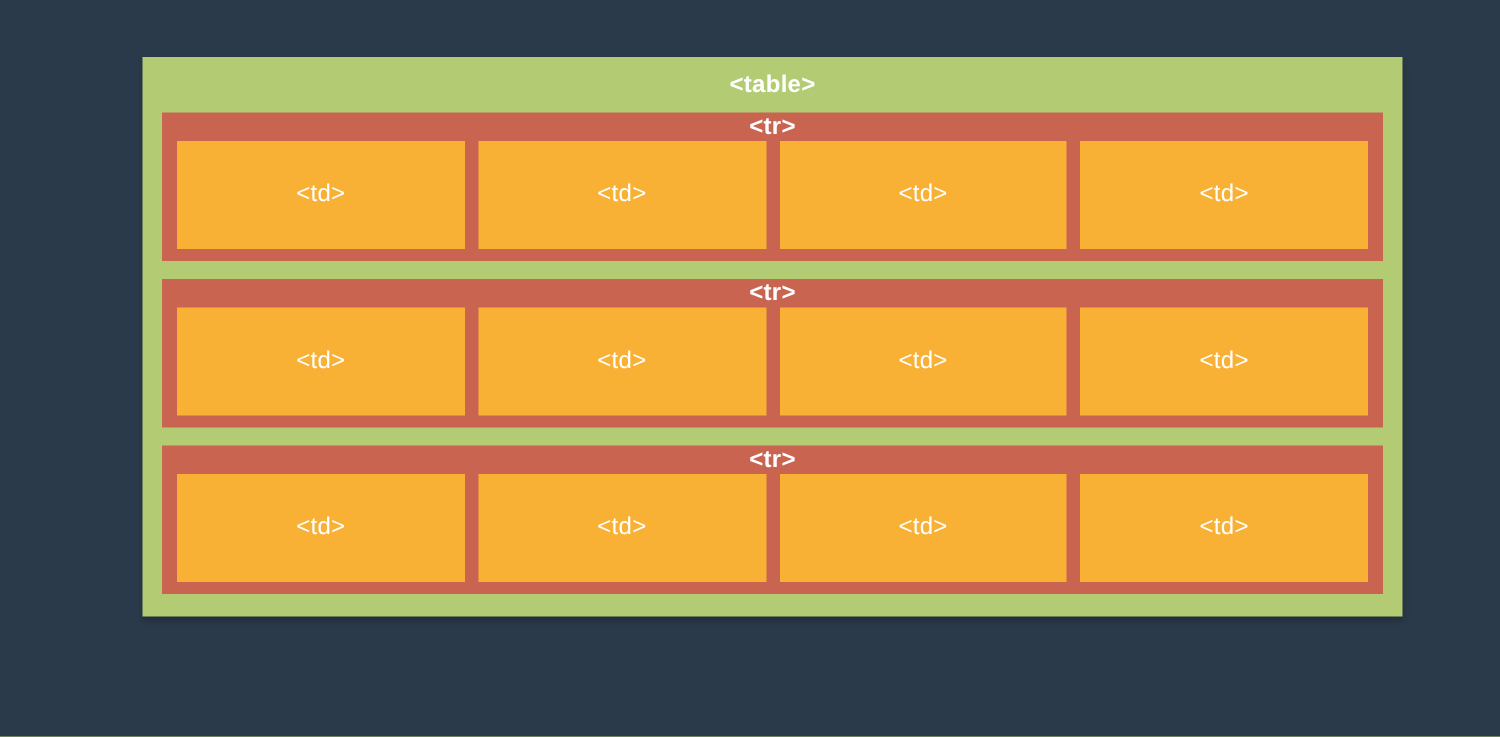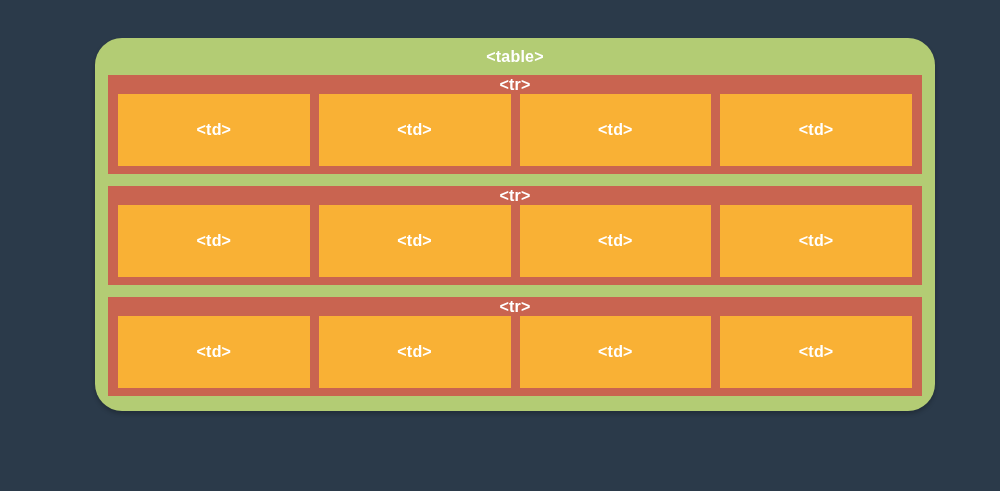--- a/index.html
+++ b/index.html
@@ -20,21 +20,20 @@
     font-family: "Liberation Sans", sans-serif;
   }
   .table-box {
     position: absolute;
     left: 95px;
     top: 38px;
     width: 840px;
     background: var(--table);
     padding: 0 13px 15px 13px;
     box-shadow: 0 3px 4px rgba(0,0,0,0.22);
-    border-radius: 27px;
   }
   .diagram-label {
     color: var(--label);
     font-size: 16px;
     font-weight: 700;
     letter-spacing: 0.2px;
     display: flex;
     align-items: center;
     justify-content: center;
     user-select: none;
@@ -50,21 +49,21 @@
   .cells {
     display: flex;
     gap: 9px;
   }
   .td-cell {
     flex: 1 1 0;
     height: 72px;
     background: var(--cell);
     color: var(--label);
     font-size: 16px;
-    font-weight: 700;
+    font-weight: 400;
     letter-spacing: 0.2px;
     display: flex;
     align-items: center;
     justify-content: center;
     user-select: none;
   }
 </style>
 </head>
 <body>
 

